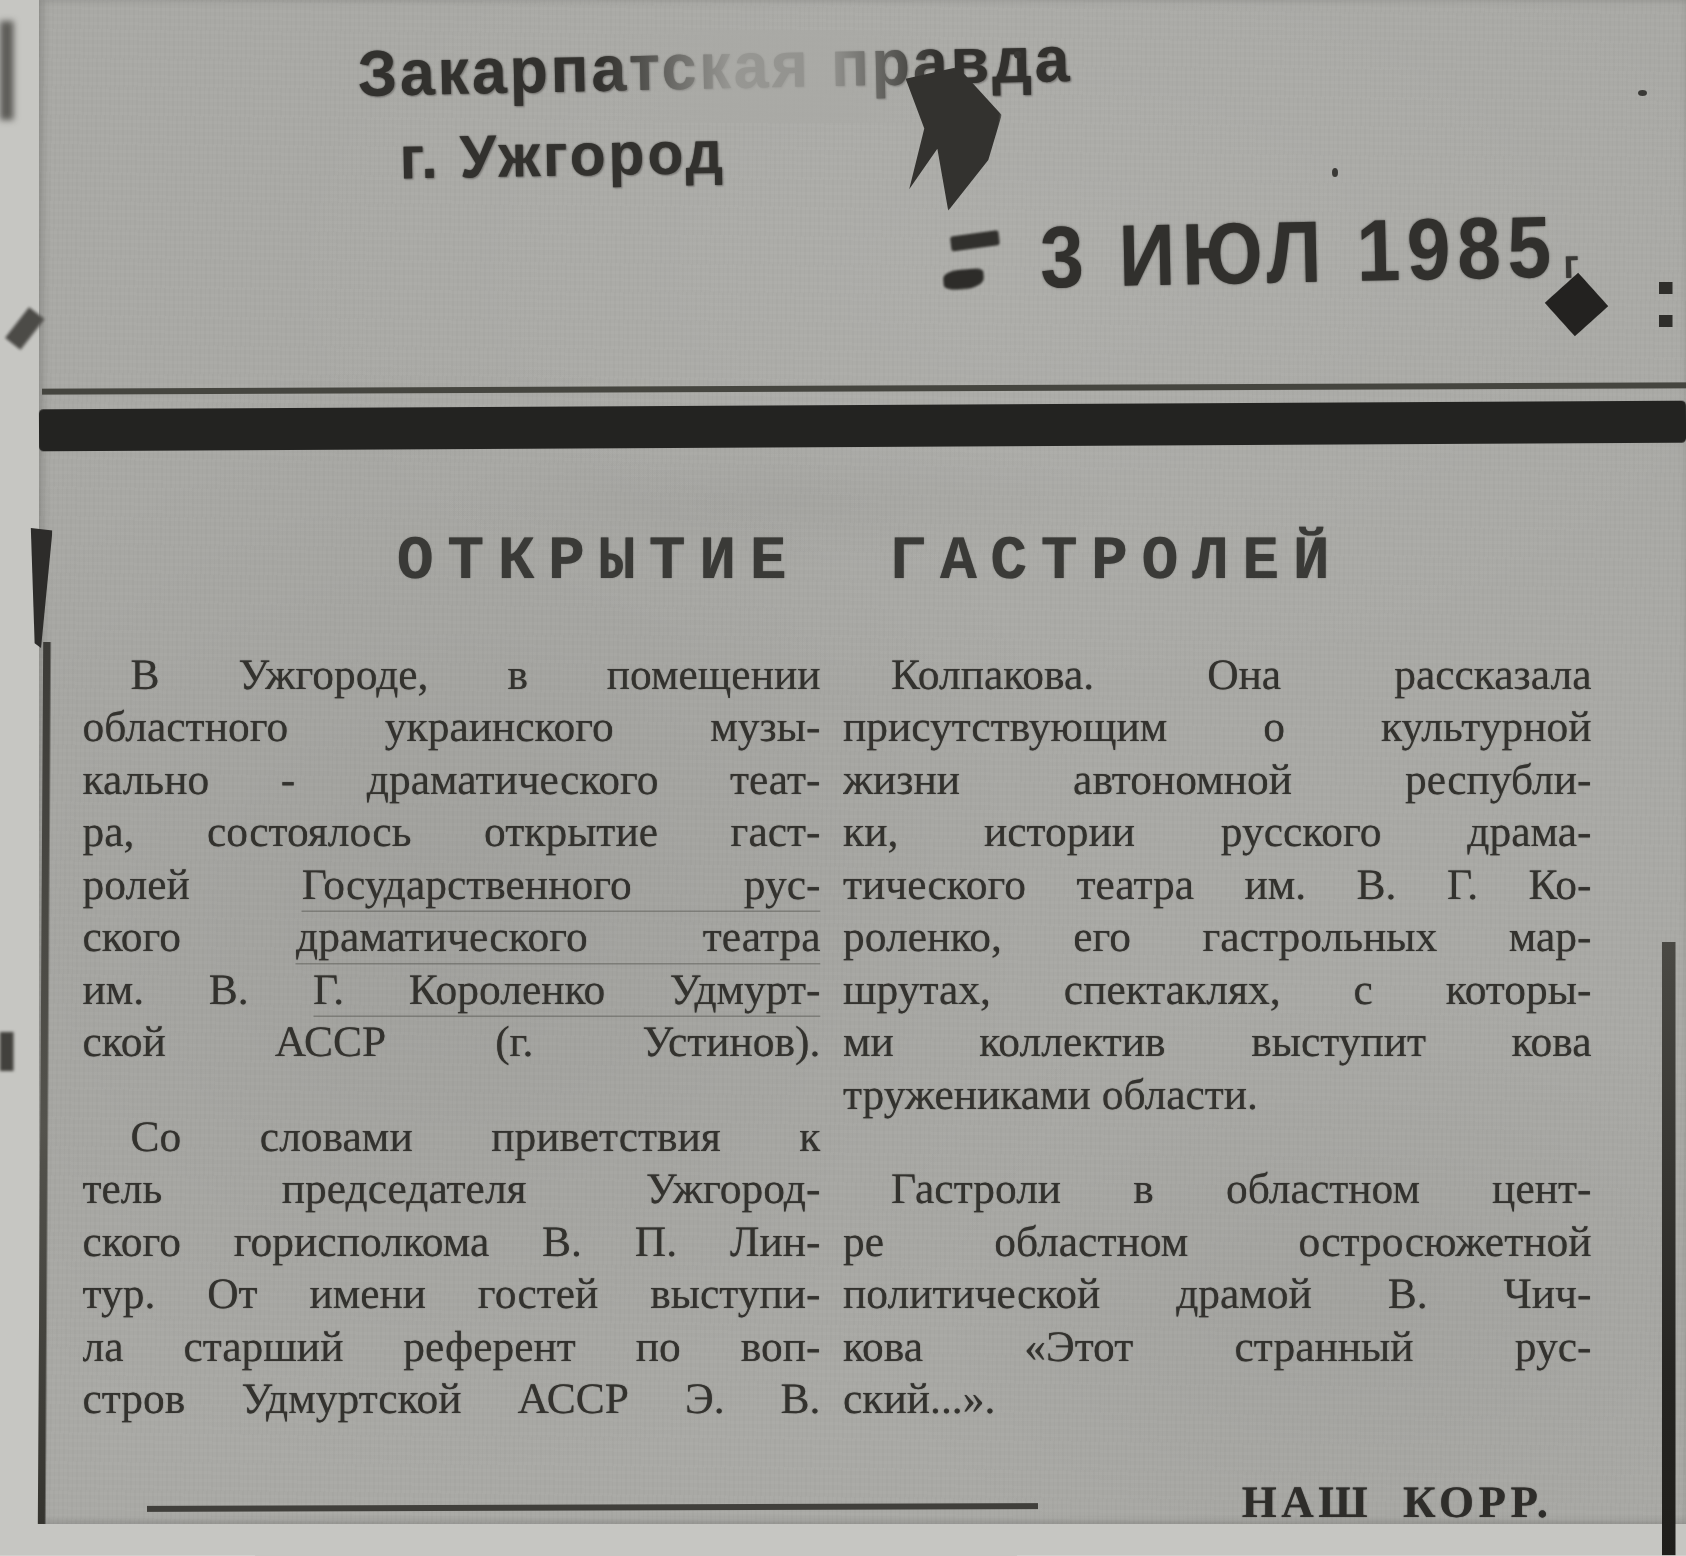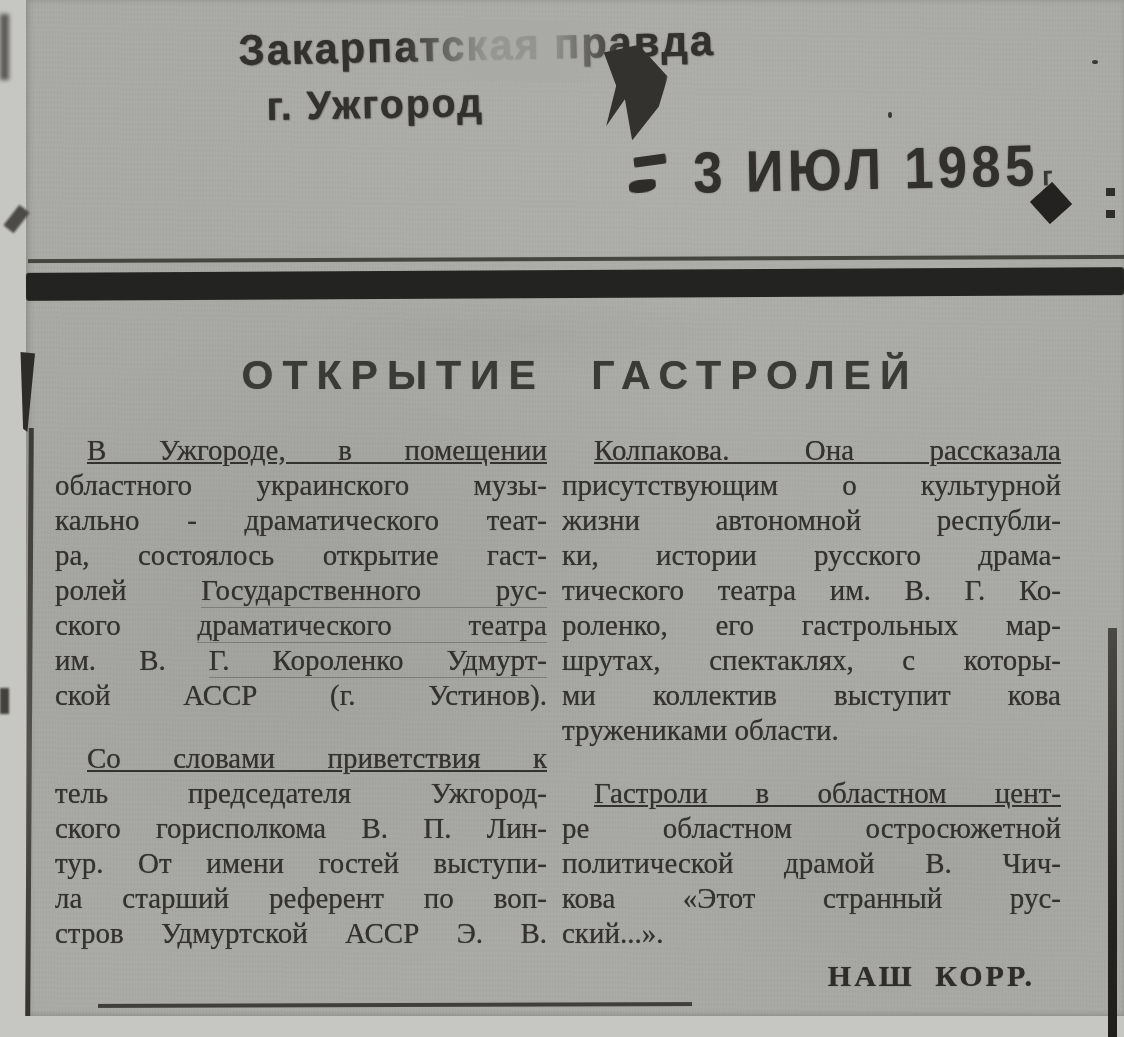--- a/index.html
+++ b/index.html
@@ -48,36 +48,36 @@
   .colon-dots{position:absolute;left:1106px;top:188px;width:10px;height:32px;}
   .colon-dots i{position:absolute;left:0;width:9px;height:8px;background:#2f2e2b;display:block;}
   .colon-dots i.d2{top:22px;}
   
   .divider-rule{position:absolute;left:28px;top:257px;width:1096px;height:4px;background:#45453f;
     transform:rotate(-.22deg);filter:blur(.3px);}
   .divider-bar{position:absolute;left:26px;top:270px;width:1098px;height:28px;background:#232321;
     transform:rotate(-.3deg);border-radius:3px;filter:blur(.3px);}
   
   .headline{position:absolute;left:130px;top:352px;width:900px;text-align:center;
-    font-family:Liberation Sans, sans-serif;font-weight:700;font-size:41px;
+    font-family:Liberation Mono, monospace;font-weight:700;font-size:41px;
     letter-spacing:9px;word-spacing:26px;color:#3a3a37;
     text-shadow:0 0 .8px rgba(58,58,55,.7);white-space:nowrap;}
   
   .col{position:absolute;top:433px;font-size:29px;color:#33322e;
     text-shadow:0 0 .7px rgba(45,44,41,.75);}
   .col-left{left:55px;width:492px;}
   .col-right{left:562px;width:499px;}
   .ln{height:35px;line-height:35px;text-align:justify;text-align-last:justify;overflow:hidden;}
   .ln.end{text-align-last:left;}
-  .ln.ind{text-indent:32px;text-decoration:underline;}
+  .ln.ind{text-indent:32px;}
   .ln.gap{margin-top:28px;}
   .seg{white-space:pre-wrap;}
   .u{border-bottom:5px solid rgba(93,93,88,.55);padding-bottom:1px;}
   .u2{border-bottom:6px solid rgba(84,84,79,.6);padding-bottom:5px;margin-top:27px;}
-  .signature{margin-top:8px;text-align:right;padding-right:26px;font-weight:700;
+  .signature{margin-top:34px;text-align:right;padding-right:26px;font-weight:700;
     font-size:30px;letter-spacing:3px;word-spacing:10px;color:#2e2d2a;
     text-shadow:0 0 .8px rgba(46,45,42,.8);}
   
   .left-wedge{position:absolute;left:18px;top:352px;width:17px;height:80px;background:#2d2c2a;
     clip-path:polygon(15% 0, 100% 2%, 55% 100%, 30% 96%);filter:blur(.5px);}
   .left-crease{position:absolute;left:27px;top:428px;width:5px;height:588px;
     background:linear-gradient(#3c3b37, #54534d 55%, #35342f);
     transform:rotate(.35deg);filter:blur(.5px);}
   .left-tick{position:absolute;left:10px;top:206px;width:13px;height:26px;background:#4c4b47;
     transform:rotate(38deg);filter:blur(1px);}

